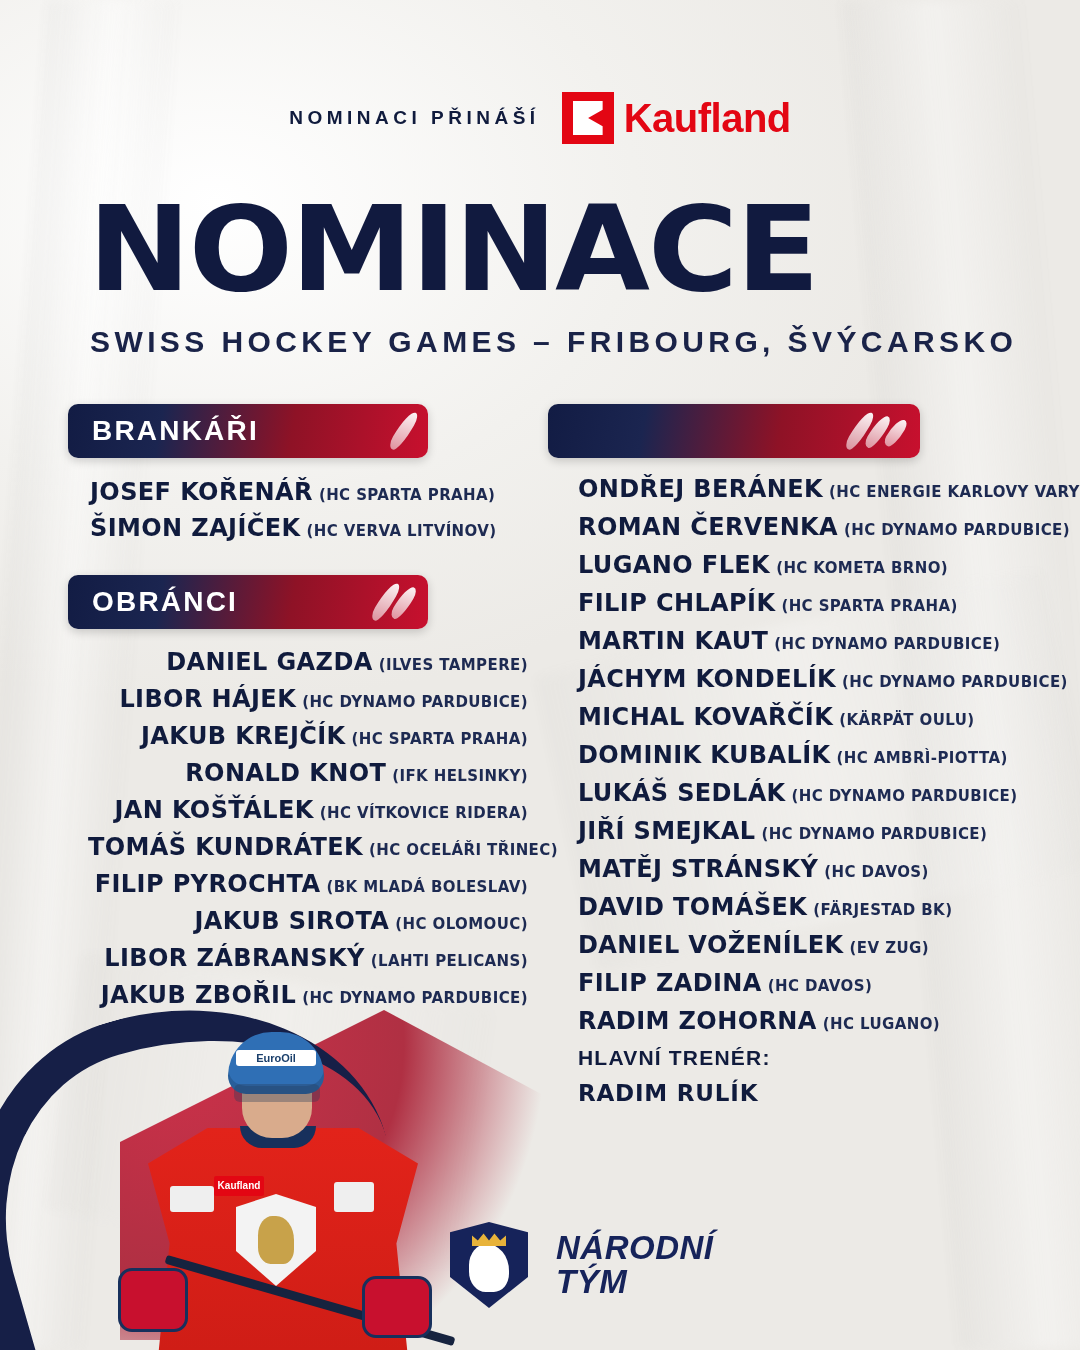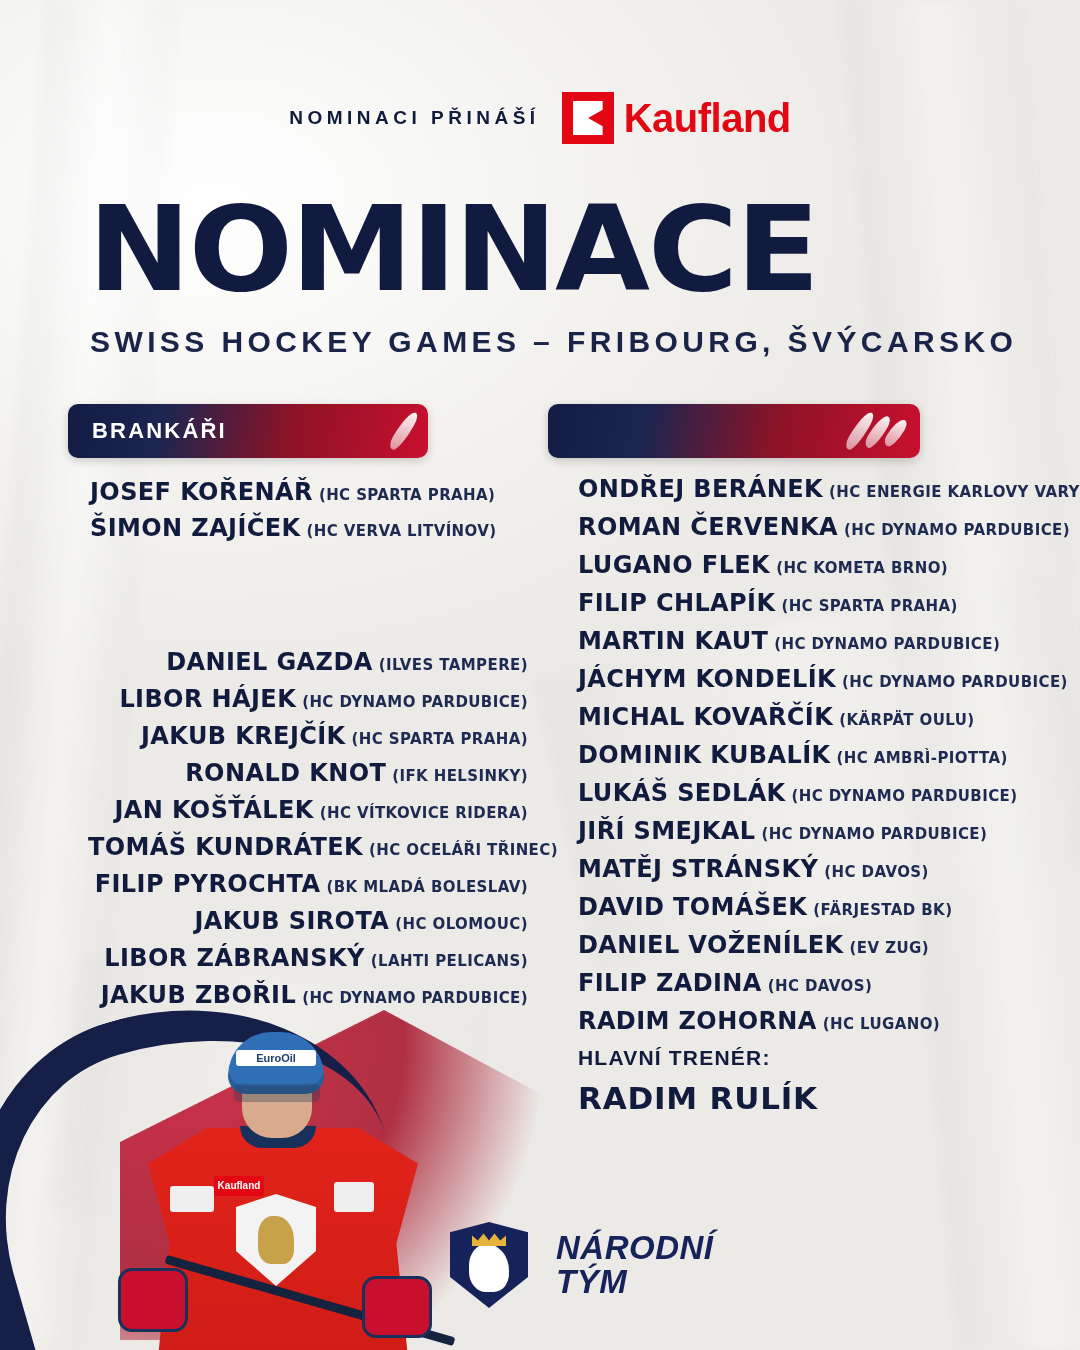--- a/index.html
+++ b/index.html
@@ -73,21 +73,21 @@
 
   
   .banner {
     position: absolute; height: 54px; border-radius: 10px;
     background: linear-gradient(100deg, #121c44 0%, #1b2550 26%, #8e1226 62%, #c8102e 100%);
     display: flex; align-items: center;
     box-shadow: 0 3px 10px rgba(0,0,0,0.18);
     overflow: hidden;
   }
   .banner-text {
-    color: #fff; font-size: 22px; font-weight: bold; letter-spacing: 2.2px;
+    color: #fff; font-size: 28px; font-weight: bold; letter-spacing: 2.2px;
     margin-left: 24px;
   }
   .claws { position: absolute; right: 18px; top: 6px; display: flex; gap: 5px; }
   .claw {
     width: 13px; height: 42px;
     background: linear-gradient(180deg, rgba(255,255,255,0.95), rgba(255,255,255,0.55));
     border-radius: 60% 40% 50% 50% / 70% 30% 70% 30%;
     transform: rotate(18deg) skewX(-12deg);
   }
   .claw.s2 { height: 36px; margin-top: 4px; }
@@ -117,21 +117,21 @@
   #list-defense .player { margin-bottom: 9px; }
   #list-forwards .player { margin-bottom: 10px; }
 
   
   .coach-label {
     position: absolute; left: 578px; top: 1046px;
     font-size: 21px; font-weight: bold; color: #101b3d; letter-spacing: 1.2px;
   }
   .coach-name {
     position: absolute; left: 578px; top: 1080px;
-    font-size: 31px; font-weight: bold; color: #101b3d; letter-spacing: 0.8px;
+    font-size: 23px; font-weight: bold; color: #101b3d; letter-spacing: 0.8px;
     font-family: "DejaVu Sans", sans-serif;
   }
 
   
   .swoosh-red {
     position: absolute; left: 120px; top: 1010px; width: 480px; height: 330px;
     background: radial-gradient(circle at 10% 10%, #c8102e 0%, #a50f26 45%, rgba(165,15,38,0) 72%);
     clip-path: polygon(0 40%, 55% 0, 100% 35%, 70% 100%, 0 100%);
     opacity: .85;
   }
@@ -266,20 +266,27 @@
   </div>
   <div class="list" id="list-goalies">
     <div class="player">
       <span class="pname">JOSEF KOŘENÁŘ</span><span class="pclub">(HC SPARTA PRAHA)</span>
     </div>
     <div class="player">
       <span class="pname">ŠIMON ZAJÍČEK</span><span class="pclub">(HC VERVA LITVÍNOV)</span>
     </div>
   </div>
 
+  <div class="banner" id="banner-defense">
+    <span class="banner-text">OBRÁNCI</span>
+    <span class="claws">
+      <span class="claw"></span>
+        <span class="claw s2"></span>
+    </span>
+  </div>
   <div class="list" id="list-defense">
     <div class="player"><span class="pname">DANIEL GAZDA</span><span class="pclub">(ILVES TAMPERE)</span></div>
     <div class="player"><span class="pname">LIBOR HÁJEK</span><span class="pclub">(HC DYNAMO PARDUBICE)</span></div>
     <div class="player"><span class="pname">JAKUB KREJČÍK</span><span class="pclub">(HC SPARTA PRAHA)</span></div>
     <div class="player"><span class="pname">RONALD KNOT</span><span class="pclub">(IFK HELSINKY)</span></div>
     <div class="player"><span class="pname">JAN KOŠŤÁLEK</span><span class="pclub">(HC VÍTKOVICE RIDERA)</span></div>
     <div class="player"><span class="pname">TOMÁŠ KUNDRÁTEK</span><span class="pclub">(HC OCELÁŘI TŘINEC)</span></div>
     <div class="player"><span class="pname">FILIP PYROCHTA</span><span class="pclub">(BK MLADÁ BOLESLAV)</span></div>
     <div class="player"><span class="pname">JAKUB SIROTA</span><span class="pclub">(HC OLOMOUC)</span></div>
     <div class="player"><span class="pname">LIBOR ZÁBRANSKÝ</span><span class="pclub">(LAHTI PELICANS)</span></div>

